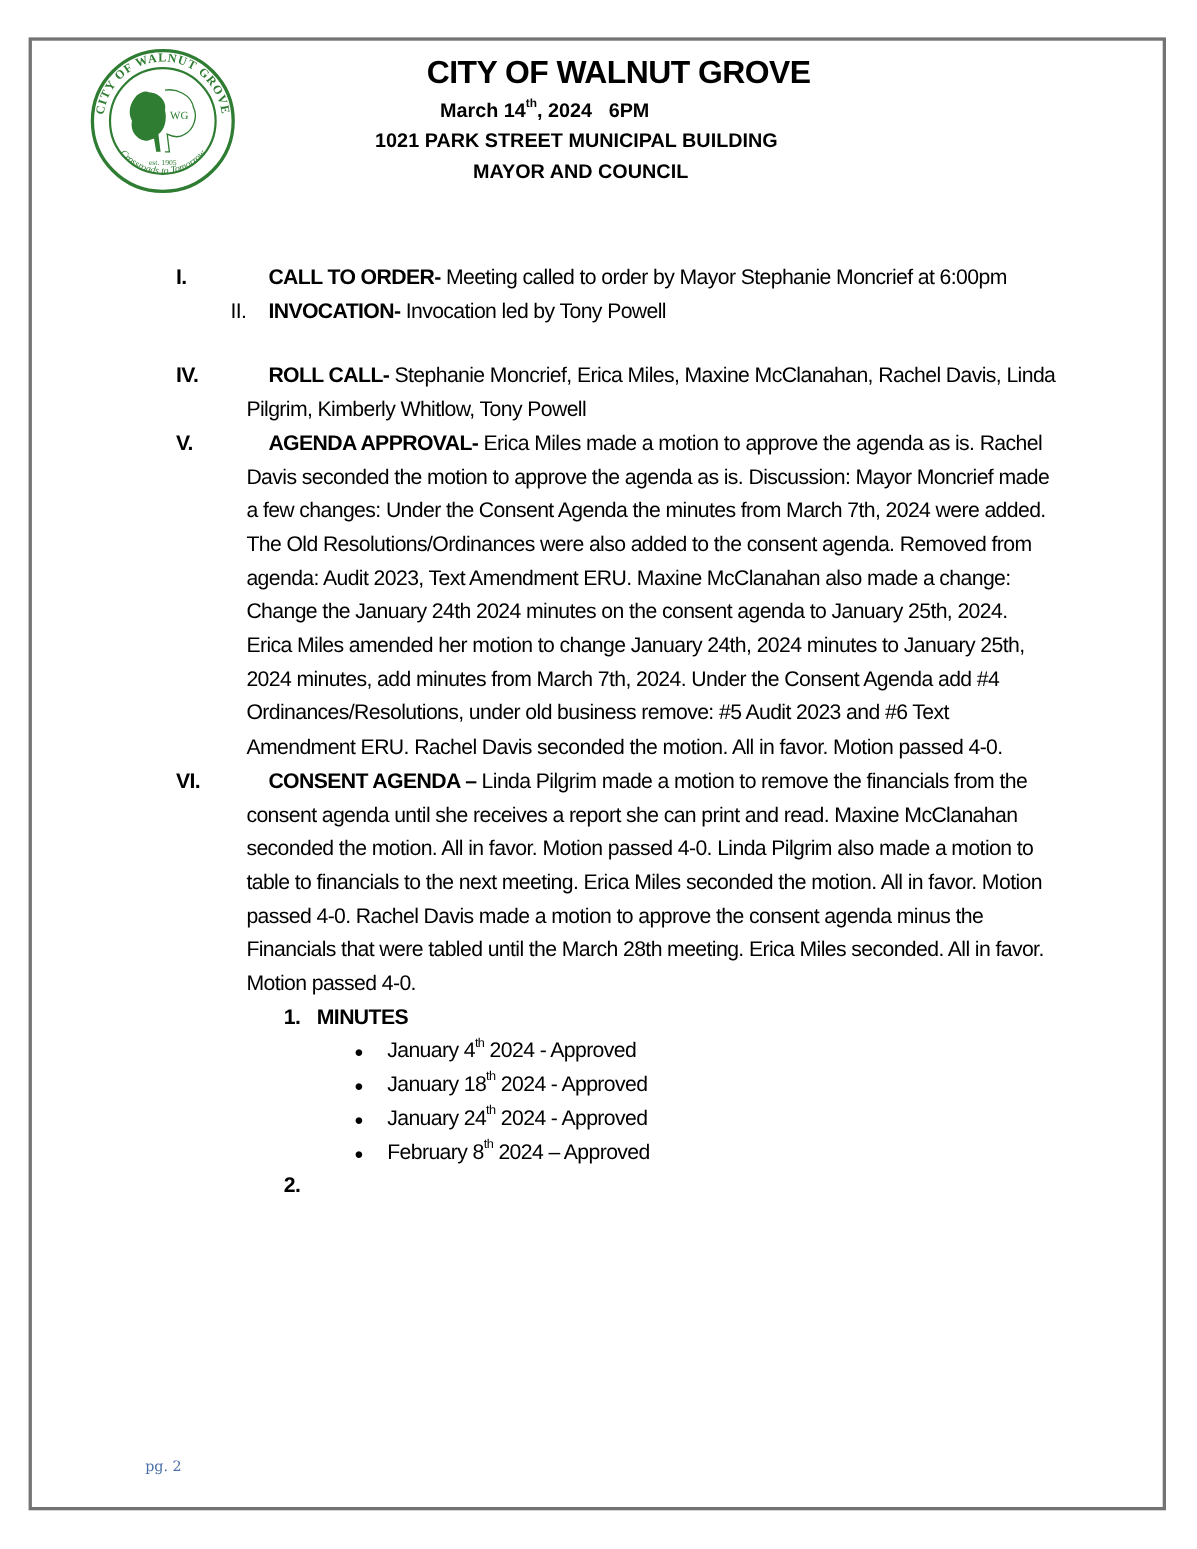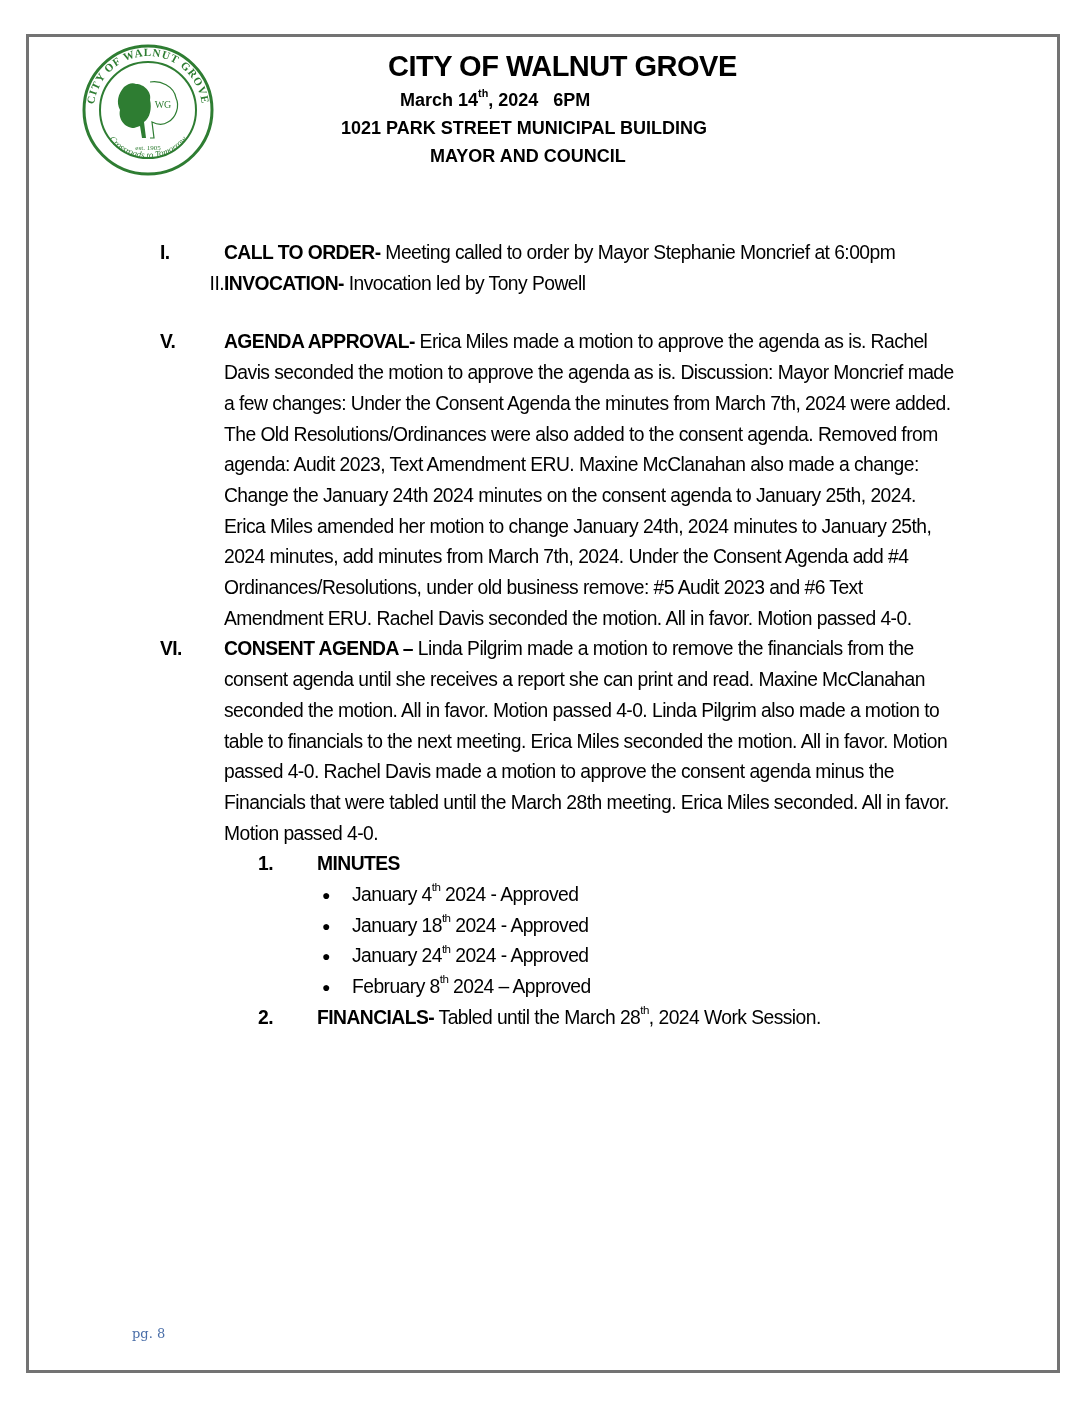--- a/index.html
+++ b/index.html
@@ -20,26 +20,26 @@
 
     .content {
       position: absolute; left: 160px; top: 238px; width: 800px;
       font-family: "Liberation Sans", sans-serif; font-size: 19.3px; color: #000;
       line-height: 30.7px; letter-spacing: -0.55px;
     }
     .item { display: flex; margin-bottom: 0; }
     .item .num { width: 64px; flex: none; font-weight: bold; }
     .item .num.light { font-weight: normal; text-align: right; }
     .item .body { flex: 1; }
-    .item .lbl { font-weight: bold; }
+    .item .lbl { font-weight: bold; margin-left: 20px; }
     .gap { height: 14px; }
     .sub-list { margin-left: 98px; }
     .sub-item { display: flex; }
     .sub-item .snum { width: 30px; font-weight: bold; flex: none; }
-    .sub-item .slbl { font-weight: bold; margin-left: 29px; }
+    .sub-item .slbl { font-weight: bold; }
     .bullets { margin-left: 64px; }
     .bullet { display: flex; }
     .bullet .dot { width: 30px; flex: none; font-size: 14px; }
     .footer {
       position: absolute; left: 132px; top: 1326px; font-family: "DejaVu Serif", serif;
       font-size: 13px; color: #4a6ea8;
     }
   </style>
 </head>
 <body>
@@ -77,20 +77,24 @@
     <div class="num">I.</div>
     <div class="body"><span class="lbl">CALL TO ORDER-</span><span> Meeting called to order by Mayor Stephanie Moncrief at 6:00pm</span></div>
   </div>
   <div class="item">
     <div class="num light">II.</div>
     <div class="body"><span class="lbl">INVOCATION-</span><span> Invocation led by Tony Powell</span></div>
   </div>
   <div class="gap"></div>
   <div class="gap"></div>
   <div class="item">
+    <div class="num">IV.</div>
+    <div class="body"><span class="lbl">ROLL CALL-</span><span> Stephanie Moncrief, Erica Miles, Maxine McClanahan, Rachel Davis, Linda Pilgrim, Kimberly Whitlow, Tony Powell</span></div>
+  </div>
+  <div class="item">
     <div class="num">V.</div>
     <div class="body"><span class="lbl">AGENDA APPROVAL-</span><span> Erica Miles made a motion to approve the agenda as is. Rachel Davis seconded the motion to approve the agenda as is. Discussion: Mayor Moncrief made a few changes: Under the Consent Agenda the minutes from March 7th, 2024 were added. The Old Resolutions/Ordinances were also added to the consent agenda. Removed from agenda: Audit 2023, Text Amendment ERU. Maxine McClanahan also made a change: Change the January 24th 2024 minutes on the consent agenda to January 25th, 2024. Erica Miles amended her motion to change January 24th, 2024 minutes to January 25th, 2024 minutes, add minutes from March 7th, 2024. Under the Consent Agenda add #4 Ordinances/Resolutions, under old business remove: #5 Audit 2023 and #6 Text Amendment ERU. Rachel Davis seconded the motion. All in favor. Motion passed 4-0.</span></div>
   </div>
   <div class="item">
     <div class="num">VI.</div>
     <div class="body"><span class="lbl">CONSENT AGENDA –</span><span> Linda Pilgrim made a motion to remove the financials from the consent agenda until she receives a report she can print and read. Maxine McClanahan seconded the motion. All in favor. Motion passed 4-0. Linda Pilgrim also made a motion to table to financials to the next meeting. Erica Miles seconded the motion. All in favor. Motion passed 4-0. Rachel Davis made a motion to approve the consent agenda minus the Financials that were tabled until the March 28th meeting. Erica Miles seconded. All in favor. Motion passed 4-0.</span></div>
   </div>
 
   <div class="sub-list">
     <div class="sub-item">
@@ -110,18 +114,17 @@
           <span class="dot">●</span>
           <span><span>January 24</span><sup>th</sup><span> 2024 - Approved</span></span>
         </div>
       <div class="bullet">
           <span class="dot">●</span>
           <span><span>February 8</span><sup>th</sup><span> 2024 – Approved</span></span>
         </div>
     </div>
     <div class="sub-item">
       <span class="snum">2.</span>
-      <span><span class="slbl">FINANCIALS-</span><span> Tabled until the March 28</span><sup>th</sup><span>, 2024 Work Session.</span></span>
     </div>
   </div>
 </div>
 
-<div class="footer">pg. 8</div>
+<div class="footer">pg. 2</div>
 
 </body></html>

